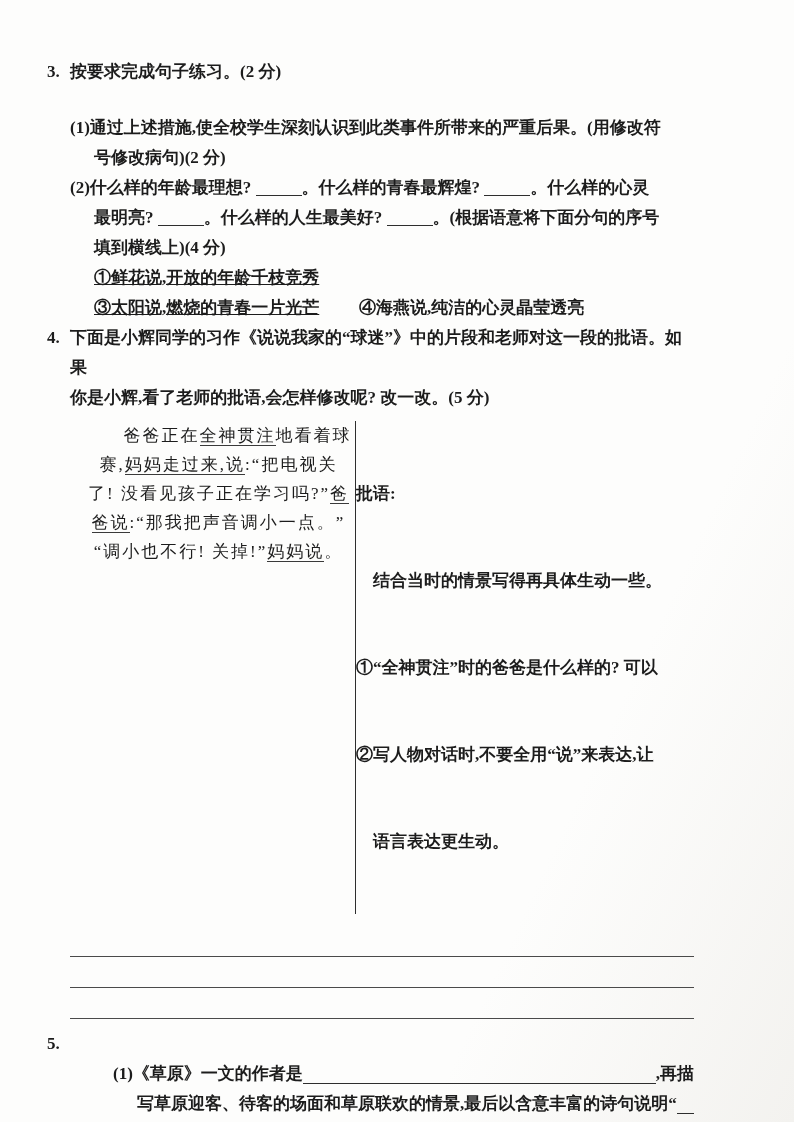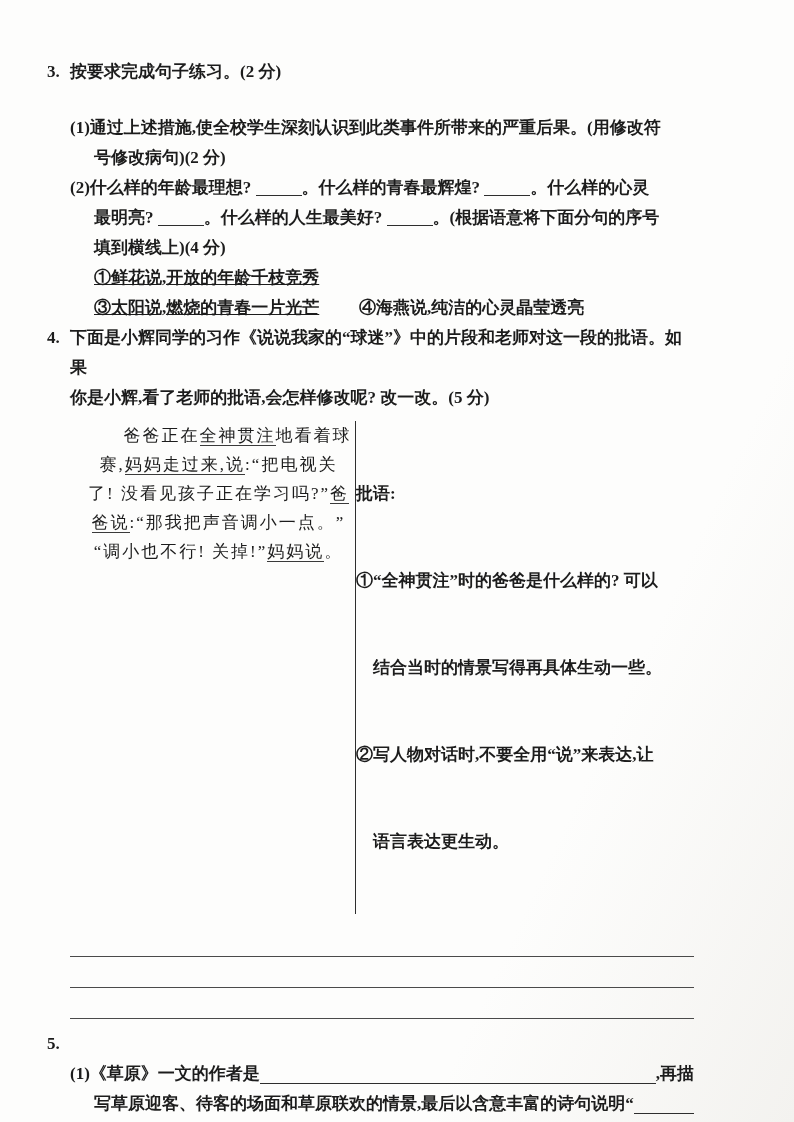--- a/index.html
+++ b/index.html
@@ -11,21 +11,21 @@
     font-size:17px;line-height:30px;font-weight:600;
     padding:57px 100px 20px 47px;overflow:hidden;
   }
   .q{margin:0;}
   .q-head{display:flex;}
   .q-no{width:23px;flex:none;font-weight:700;}
   .q-title{font-weight:600;}
   .q-body{margin-left:23px;}
   .line{min-height:30px;}
   .cont{padding-left:24px;}
-  .fx{display:flex;align-items:flex-end;}
+  .fx{display:flex;align-items:flex-end;margin-left:43px;}
   .fx .t{white-space:pre;}
   .line:not(.fx) .t{white-space:pre-wrap;}
   .blank{border-bottom:1.6px solid #2e2e2e;}
   .line:not(.fx) .blank{display:inline-block;height:2px;vertical-align:-3px;}
   .fx .blank{display:block;height:0;margin-bottom:5px;}
   .fx .blank.grow{flex:1 1 auto;}
   .sp{height:26px;}
   .opt-row{display:flex;padding-left:24px;}
   .opt1{width:265px;flex:none;text-decoration:underline;}
   .opt2{flex:1;}
@@ -81,22 +81,22 @@
       <div class="box">
         <div class="essay-col">
           <div class="line"><span class="t">　　爸爸正在</span><span class="t u">全神贯注</span><span class="t">地看着球</span></div>
           <div class="line"><span class="t">赛,</span><span class="t u">妈妈走过来,说</span><span class="t">:“把电视关</span></div>
           <div class="line"><span class="t">了! 没看见孩子正在学习吗?”</span><span class="t u">爸</span></div>
           <div class="line"><span class="t u">爸说</span><span class="t">:“那我把声音调小一点。”</span></div>
           <div class="line"><span class="t">“调小也不行! 关掉!”</span><span class="t u">妈妈说</span><span class="t">。</span></div>
         </div>
         <div class="comment-col">
           <div class="line">批语:</div>
+          <div class="line">　结合当时的情景写得再具体生动一些。</div>
           <div class="line">①“全神贯注”时的爸爸是什么样的? 可以</div>
-          <div class="line">　结合当时的情景写得再具体生动一些。</div>
           <div class="line">②写人物对话时,不要全用“说”来表达,让</div>
           <div class="line">　语言表达更生动。</div>
         </div>
       </div>
       <div class="ans-wrap">
         <div class="ans-line"></div>
         <div class="ans-line"></div>
         <div class="ans-line"></div>
       </div>
     </div>

